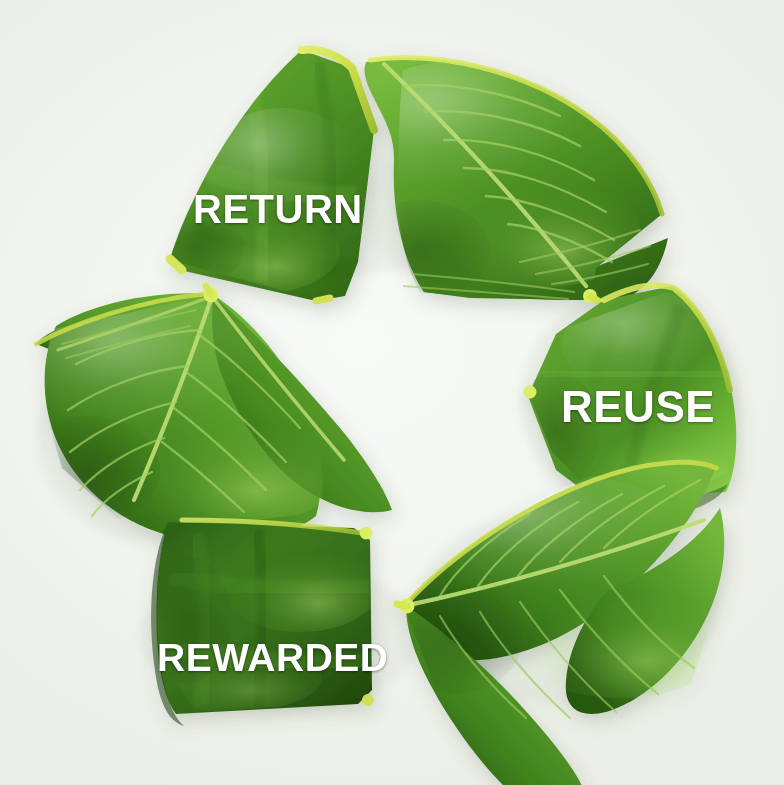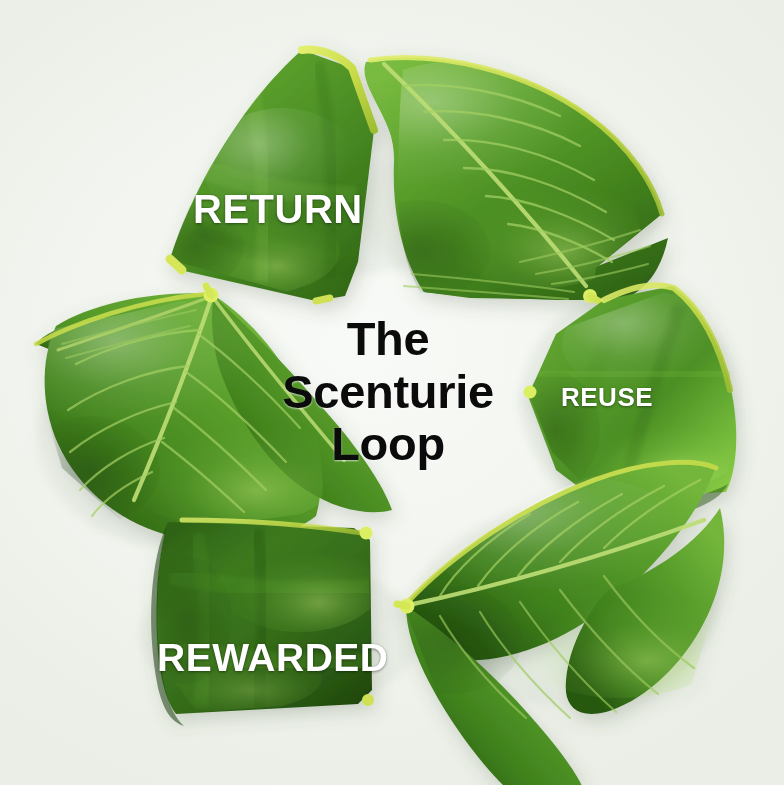--- a/index.html
+++ b/index.html
@@ -38,21 +38,21 @@
     pointer-events: none;
   }
   #label-return {
     left: 193px;
     top: 188px;
     font-size: 40px;
   }
   #label-reuse {
     left: 561px;
     top: 384px;
-    font-size: 26px;
+    font-size: 44px;
   }
   #label-be-rewarded {
     left: 157px;
     top: 554px;
     font-size: 39px;
     text-align: center;
     width: 214px;
   }
   #center-title {
     position: absolute;
@@ -393,25 +393,20 @@
         </g>
 
         <path d="M 406,604 C 452,554 524,506 594,480 C 646,461 692,458 716,468" stroke="url(#rimYellow)" stroke-width="5" fill="none" opacity="0.88" stroke-linecap="round"></path>
         <circle cx="407" cy="606" r="7.5" fill="#dcee62"></circle>
         <path d="M 407,606 L 397,604" stroke="#d4e757" stroke-width="7" stroke-linecap="round"></path>
       </g>
     </g>
 
   </svg>
 
-  <div id="center-title">
-    <div>The</div>
-    <div>Scenturie</div>
-    <div>Loop</div>
-  </div>
 
   <div class="label" id="label-return">RETURN</div>
 
   <div class="label" id="label-reuse">REUSE</div>
 
   <div class="label" id="label-be-rewarded">
     <div>REWARDED</div>
   </div>
 
 </div>

